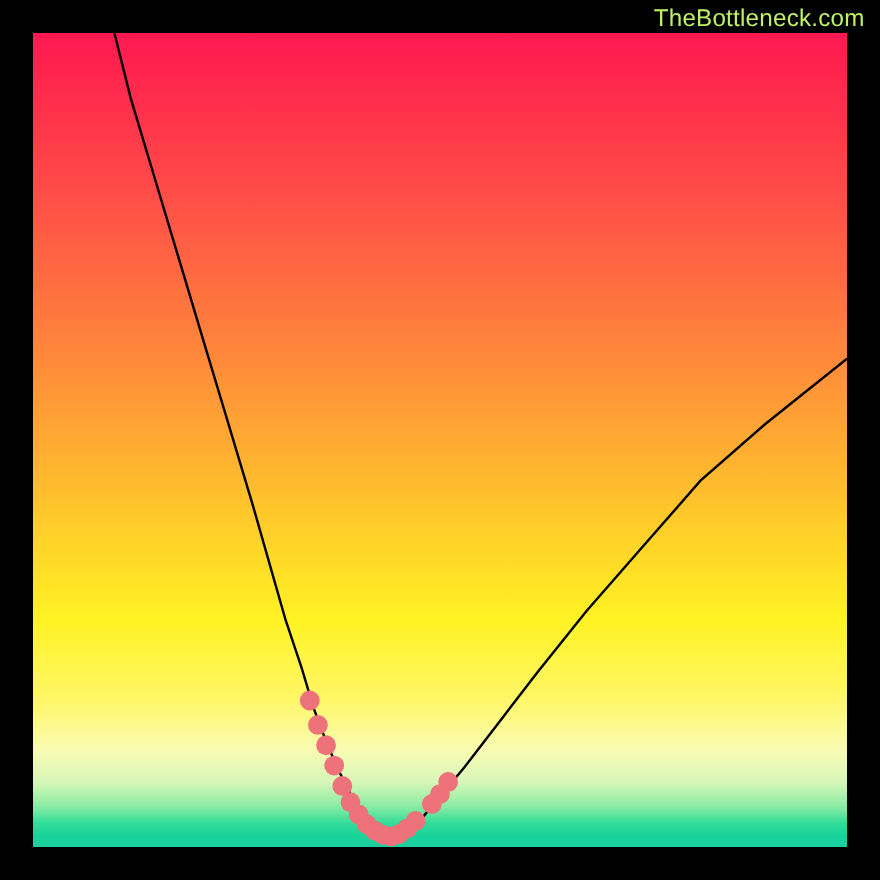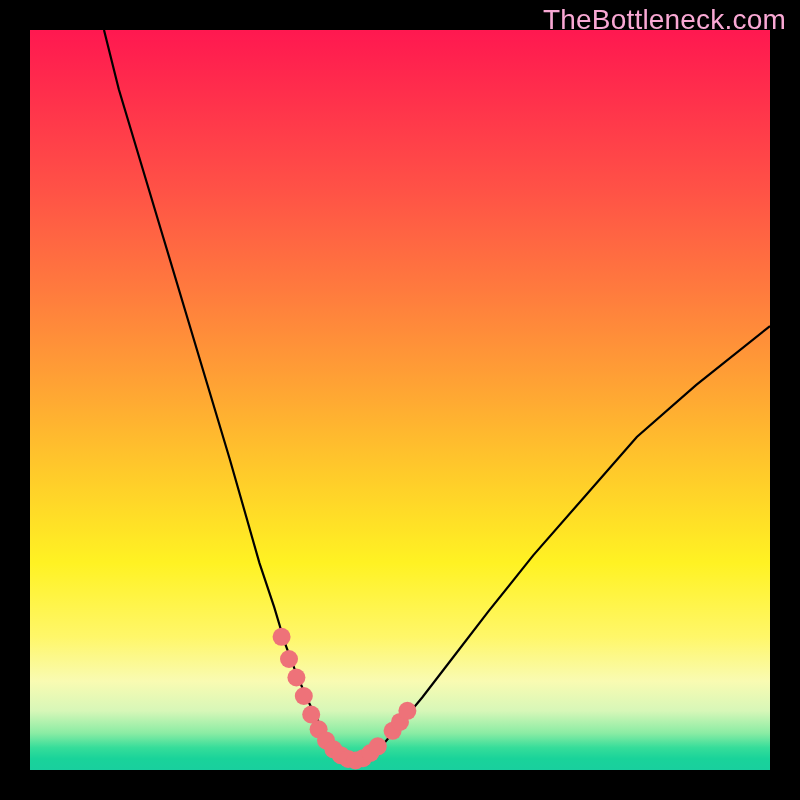--- a/index.html
+++ b/index.html
@@ -43,22 +43,22 @@
   svg.curves {
     position: absolute;
     inset: 0;
     width: 740px;
     height: 740px;
   }
   .watermark {
     position: absolute;
     top: 4px;
     right: 14px;
-    color: #f9a8d4;
-    font-size: 28px;
+    color: #bef264;
+    font-size: 22px;
     letter-spacing: 0.2px;
   }
 </style>
 </head>
 <body>
 
 <div class="watermark">TheBottleneck.com</div>
 
 <div class="frame">
   <div class="gradient-bg"></div>

